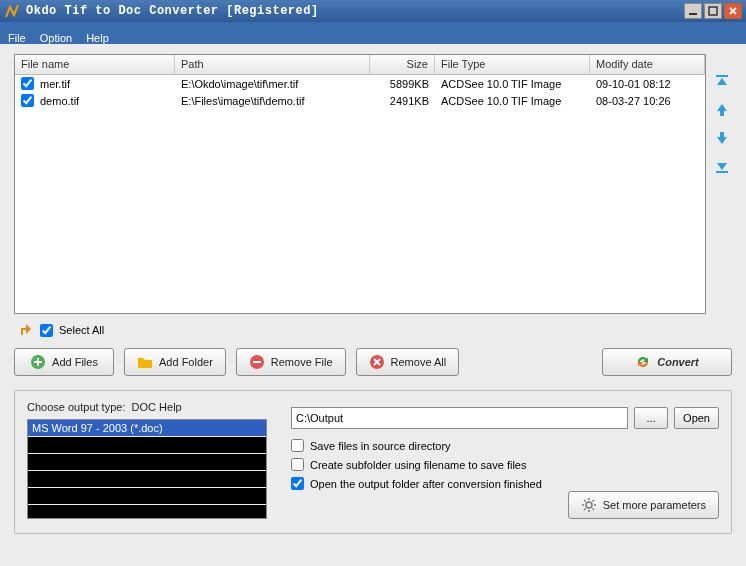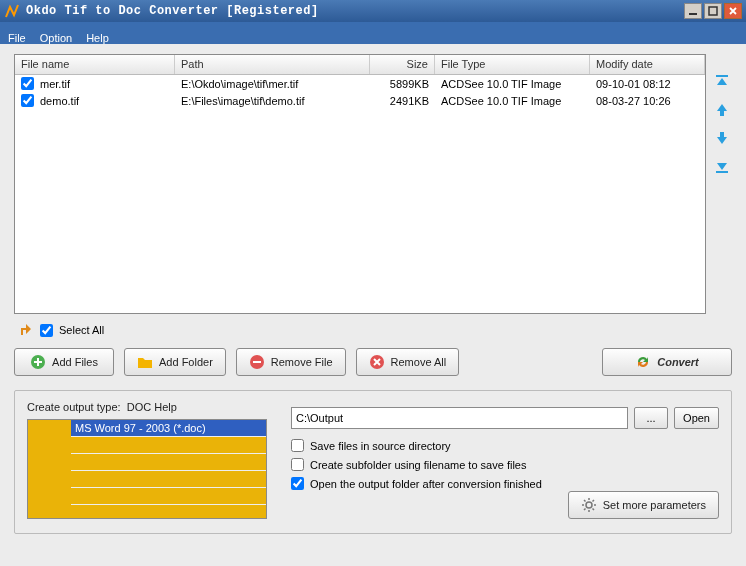--- a/index.html
+++ b/index.html
@@ -42,21 +42,21 @@
 .btn-row { display: flex; gap: 10px; }
 .btn { height: 28px; min-width: 100px; background: linear-gradient(#fefefe,#e2e2e2); border: 1px solid #8a8a8a; border-radius: 3px; display: inline-flex; align-items: center; justify-content: center; gap: 6px; padding: 0 12px; cursor: pointer; color: #222; }
 .btn .ico { width: 16px; height: 16px; display: inline-flex; }
 .btn.convert { min-width: 130px; font-weight: bold; font-style: italic; color: #333; }
 .spacer { flex: 1; }
 
 .bottom-panel { margin-top: 14px; border: 1px solid #bbb; border-radius: 2px; padding: 10px 12px 14px 12px; background: #ececec; display: flex; gap: 24px; }
 .left-col { width: 240px; }
 .right-col { flex: 1; position: relative; }
 
-.output-list { margin-top: 6px; border: 1px solid #8a8a8a; background: #eab308; height: 100px; padding-left: 43px; }
+.output-list { margin-top: 6px; border: 1px solid #8a8a8a; background: #000000; height: 100px; }
 .output-list .row { height: 17px; border-bottom: 1px solid #eee; padding: 0 4px; display:flex; align-items:center; }
 .output-list .row.sel { background: #2f5fc0; color: #fff; }
 
 .label { color: #222; margin-bottom: 4px; }
 .out-row { display: flex; gap: 6px; margin: 6px 0 10px 0; align-items: center; }
 .out-row input[type=text] { flex: 1; height: 22px; border: 1px solid #8a8a8a; padding: 0 4px; background:#fff; }
 .small-btn { height: 22px; min-width: 34px; background: linear-gradient(#fefefe,#e2e2e2); border: 1px solid #8a8a8a; border-radius: 2px; cursor: pointer; padding: 0 8px; }
 
 .chk-row { display: flex; align-items: center; gap: 6px; margin: 6px 0; }
 .more-params { position: absolute; right: 0; bottom: 0; }
@@ -200,21 +200,21 @@
             <path d="M13 8 a5 5 0 0 1 -9 3 l-1 2 v-5 h5 l-2 2 a3 3 0 0 0 5 -2" fill="#e07a1a"></path>
           </svg>
         </span>
       <span>Convert</span>
     </div>
   </div>
 
   <div class="bottom-panel">
     <div class="left-col">
       <div class="label">
-        <span>Create output type:</span>
+        <span>Choose output type:</span>
         &nbsp;<span>DOC Help</span>
       </div>
       <div class="output-list">
         <div class="row sel">MS Word 97 - 2003 (*.doc)</div>
         <div class="row"></div>
           <div class="row"></div>
           <div class="row"></div>
           <div class="row"></div>
       </div>
     </div>

